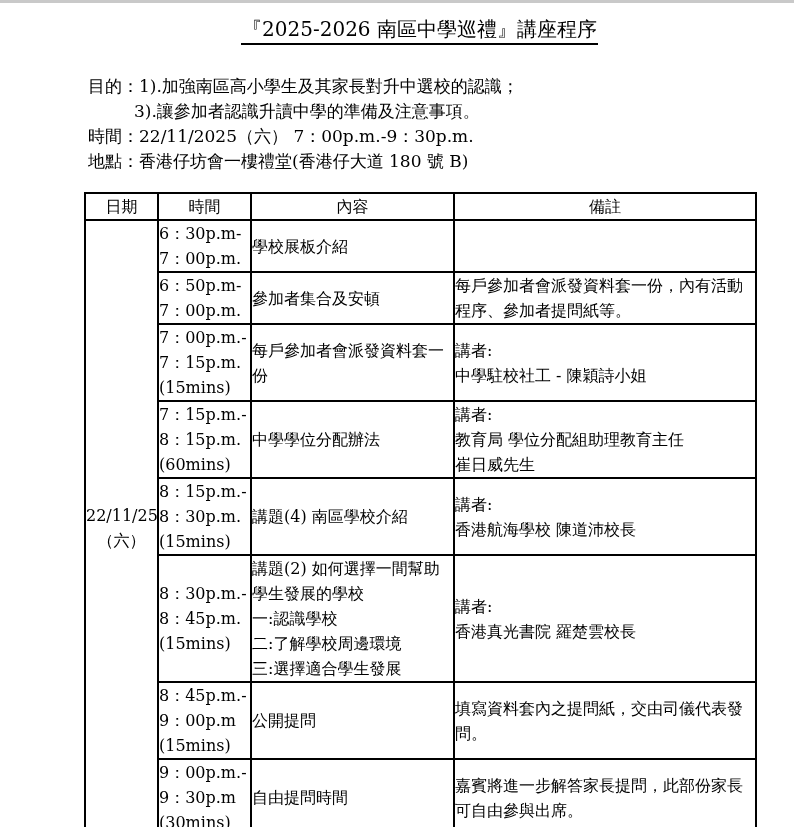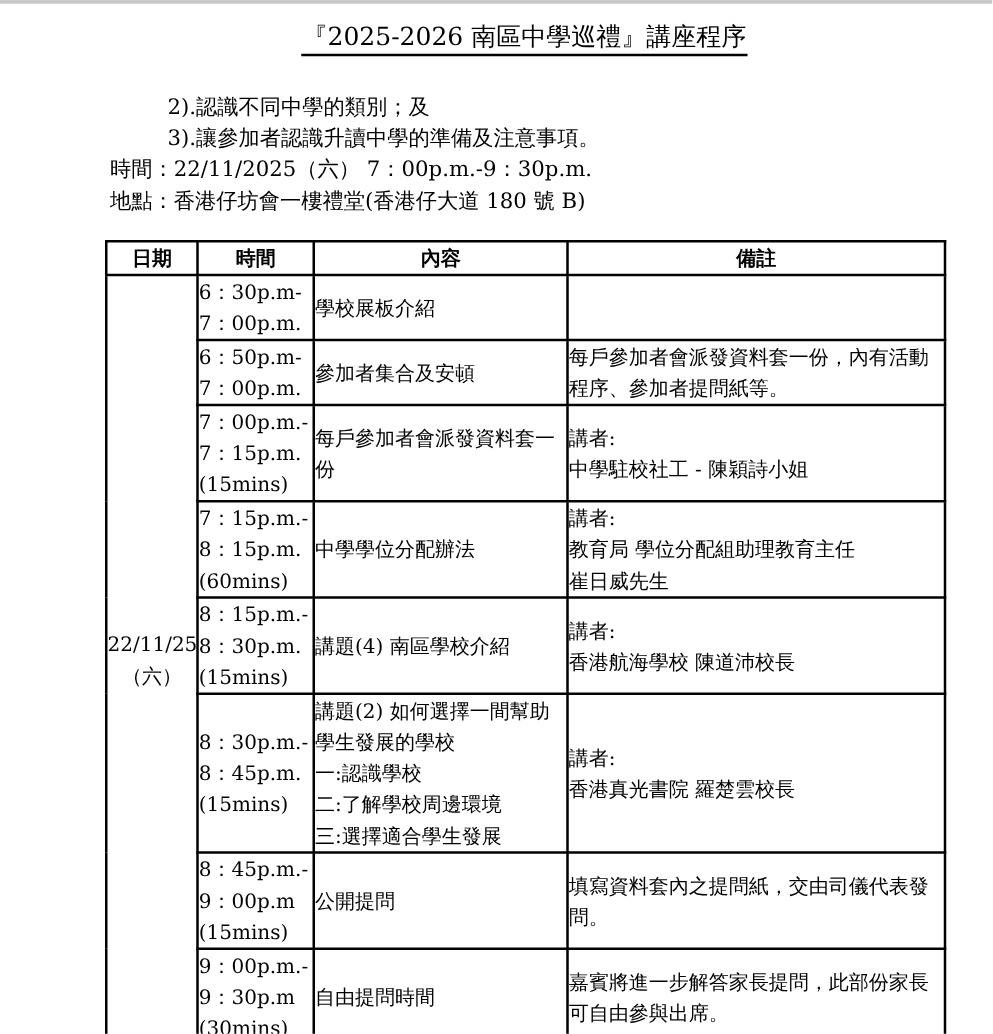--- a/index.html
+++ b/index.html
@@ -42,41 +42,41 @@
   }
   table.schedule th, table.schedule td {
     border: 2px solid #000;
     padding: 0;
     vertical-align: middle;
     line-height: 25px;
     white-space: pre-line;
     overflow: hidden;
   }
   table.schedule th {
-    font-weight: bold;
+    font-weight: normal;
     text-align: center;
   }
   td.date-cell {
     text-align: center;
   }
   td.time-cell  { text-align: left; padding: 0 1px 0 4px; }
   td.content-cell { text-align: left; padding: 0 3px 0 6px; }
   td.remarks-cell { text-align: left; padding: 0 5px 0 8px; }
 </style>
 </head>
 <body>
 
 <div class="top-strip"></div>
 
 <div class="doc-title">
   <span class="underline">『2025-2026 南區中學巡禮』講座程序</span>
 </div>
 
 <div class="info-block">
-  <div class="info-line indent">2).認識不同中學的類別；及</div>
+  <div class="info-line">目的：1).加強南區高小學生及其家長對升中選校的認識；</div>
   <div class="info-line indent">3).讓參加者認識升讀中學的準備及注意事項。</div>
   <div class="info-line">時間：22/11/2025（六） 7：00p.m.-9：30p.m.</div>
   <div class="info-line">地點：香港仔坊會一樓禮堂(香港仔大道 180 號 B)</div>
 </div>
 
 <table class="schedule">
   <colgroup>
     <col style="width:73px">
     <col style="width:93px">
     <col style="width:203px">

